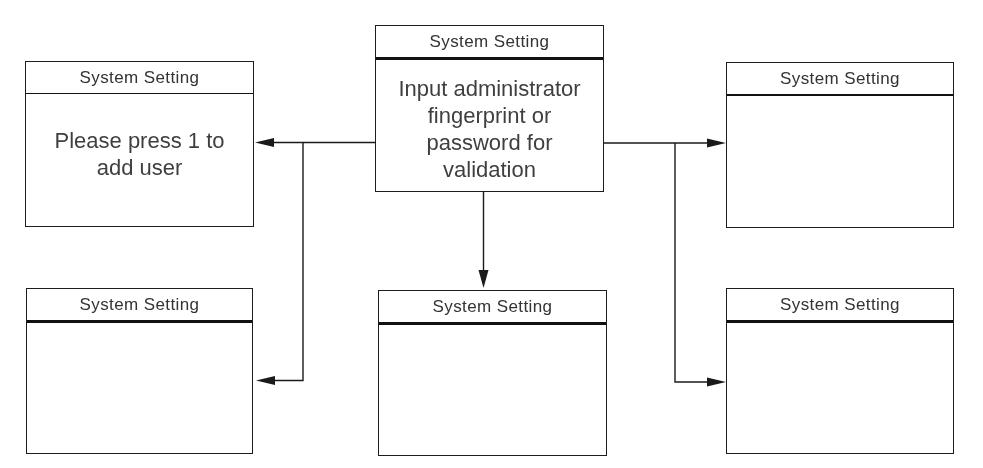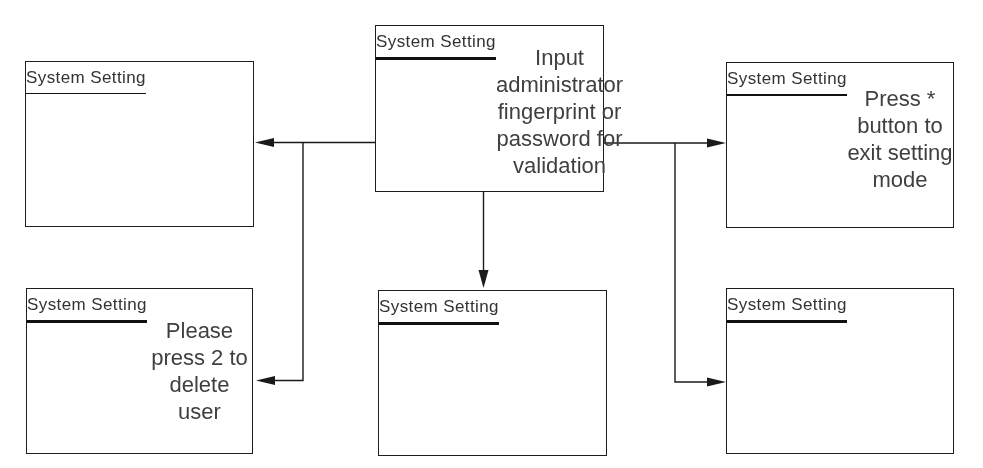--- a/index.html
+++ b/index.html
@@ -14,21 +14,21 @@
     background: #ffffff;
     font-family: "Liberation Sans", "DejaVu Sans", sans-serif;
     overflow: hidden;
   }
   .box {
     position: absolute;
     box-sizing: border-box;
     background: #ffffff;
     border: 1.5px solid #1d1d1d;
     display: flex;
-    flex-direction: row;
+    flex-direction: column;
   }
   .box-header {
     flex: 0 0 auto;
     height: 31px;
     display: flex;
     align-items: center;
     justify-content: center;
     font-size: 17px;
     letter-spacing: 0.4px;
     color: #333333;
@@ -94,32 +94,30 @@
   <div class="box shift-down" style="left:375px; top:25px; width:229px; height:167px;">
     <div class="box-header">System Setting</div>
     <div class="box-body">Input administrator
 fingerprint or
 password for
 validation</div>
   </div>
 
   <div class="box hdr-thin shift-up" style="left:25px; top:61px; width:229px; height:166px;">
     <div class="box-header">System Setting</div>
+    <div class="box-body">Please press 1 to
+add user</div>
   </div>
 
   <div class="box hdr-med shift-up" style="left:726px; top:62px; width:228px; height:166px;">
     <div class="box-header">System Setting</div>
-    <div class="box-body">Press * button to
-exit setting mode</div>
   </div>
 
   <div class="box" style="left:26px; top:288px; width:227px; height:166px;">
     <div class="box-header">System Setting</div>
-    <div class="box-body">Please press 2 to
-delete user</div>
   </div>
 
   <div class="box" style="left:378px; top:290px; width:229px; height:166px;">
     <div class="box-header">System Setting</div>
   </div>
 
   <div class="box" style="left:726px; top:288px; width:228px; height:166px;">
     <div class="box-header">System Setting</div>
   </div>
 

